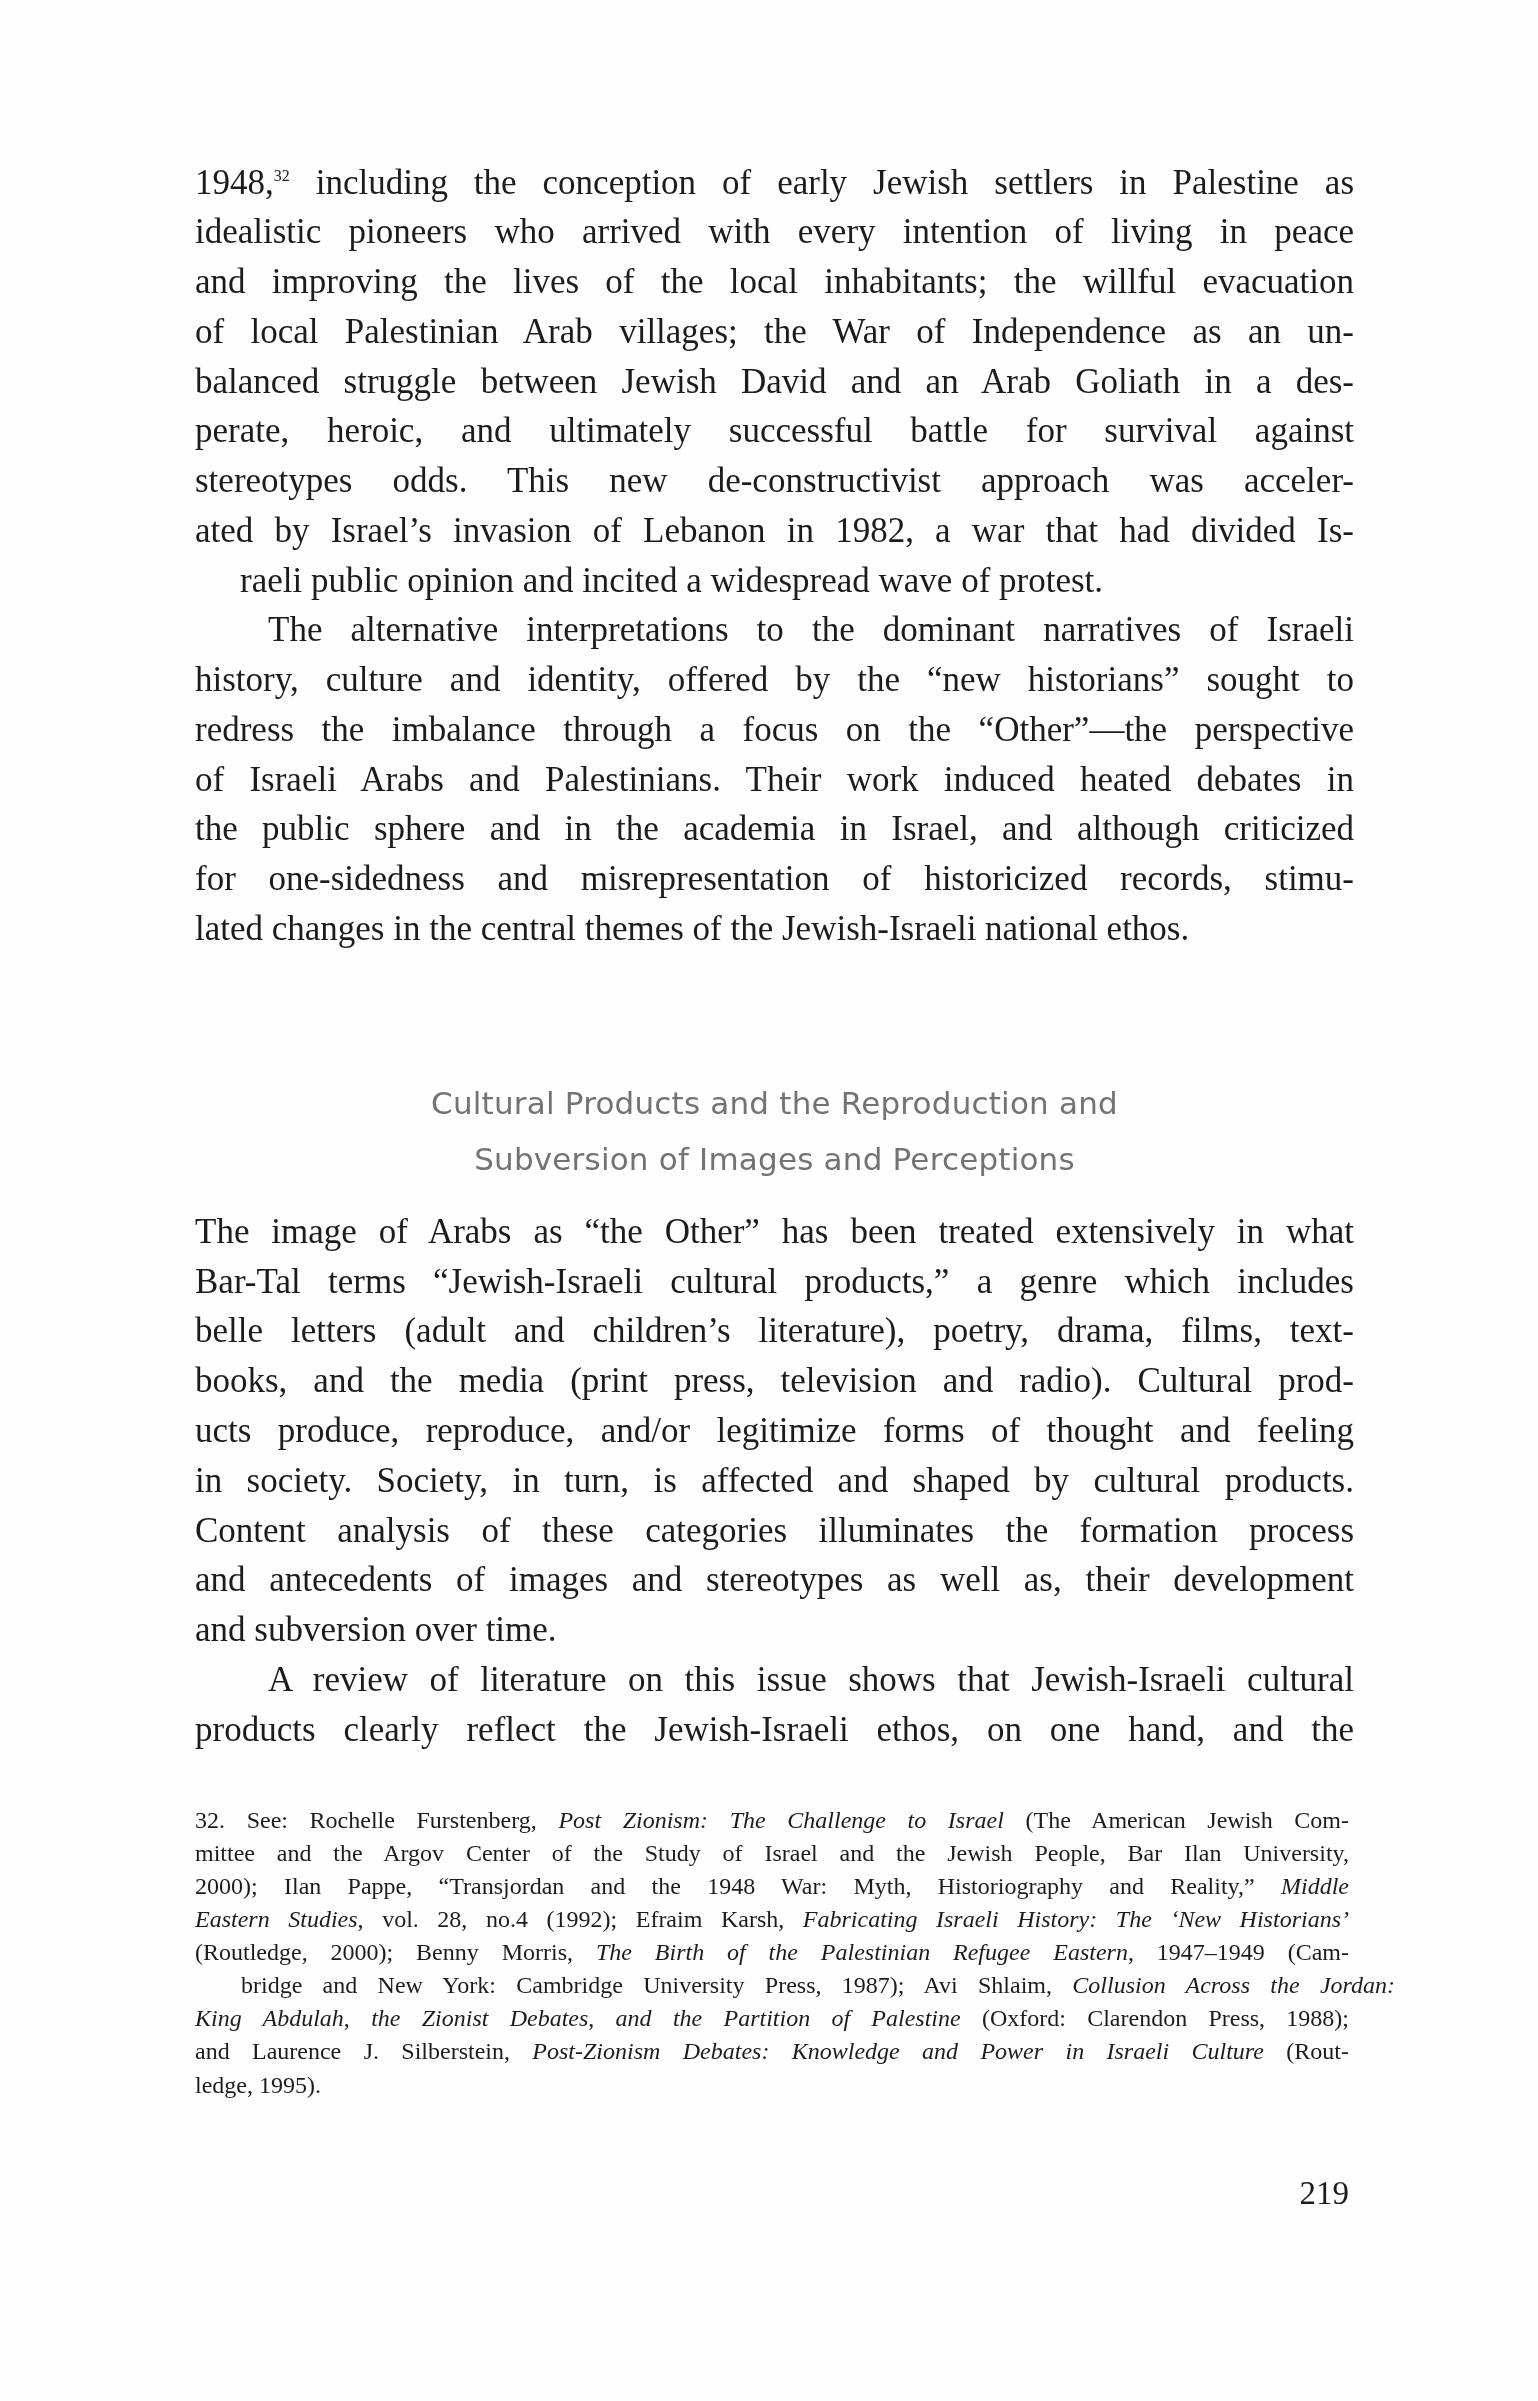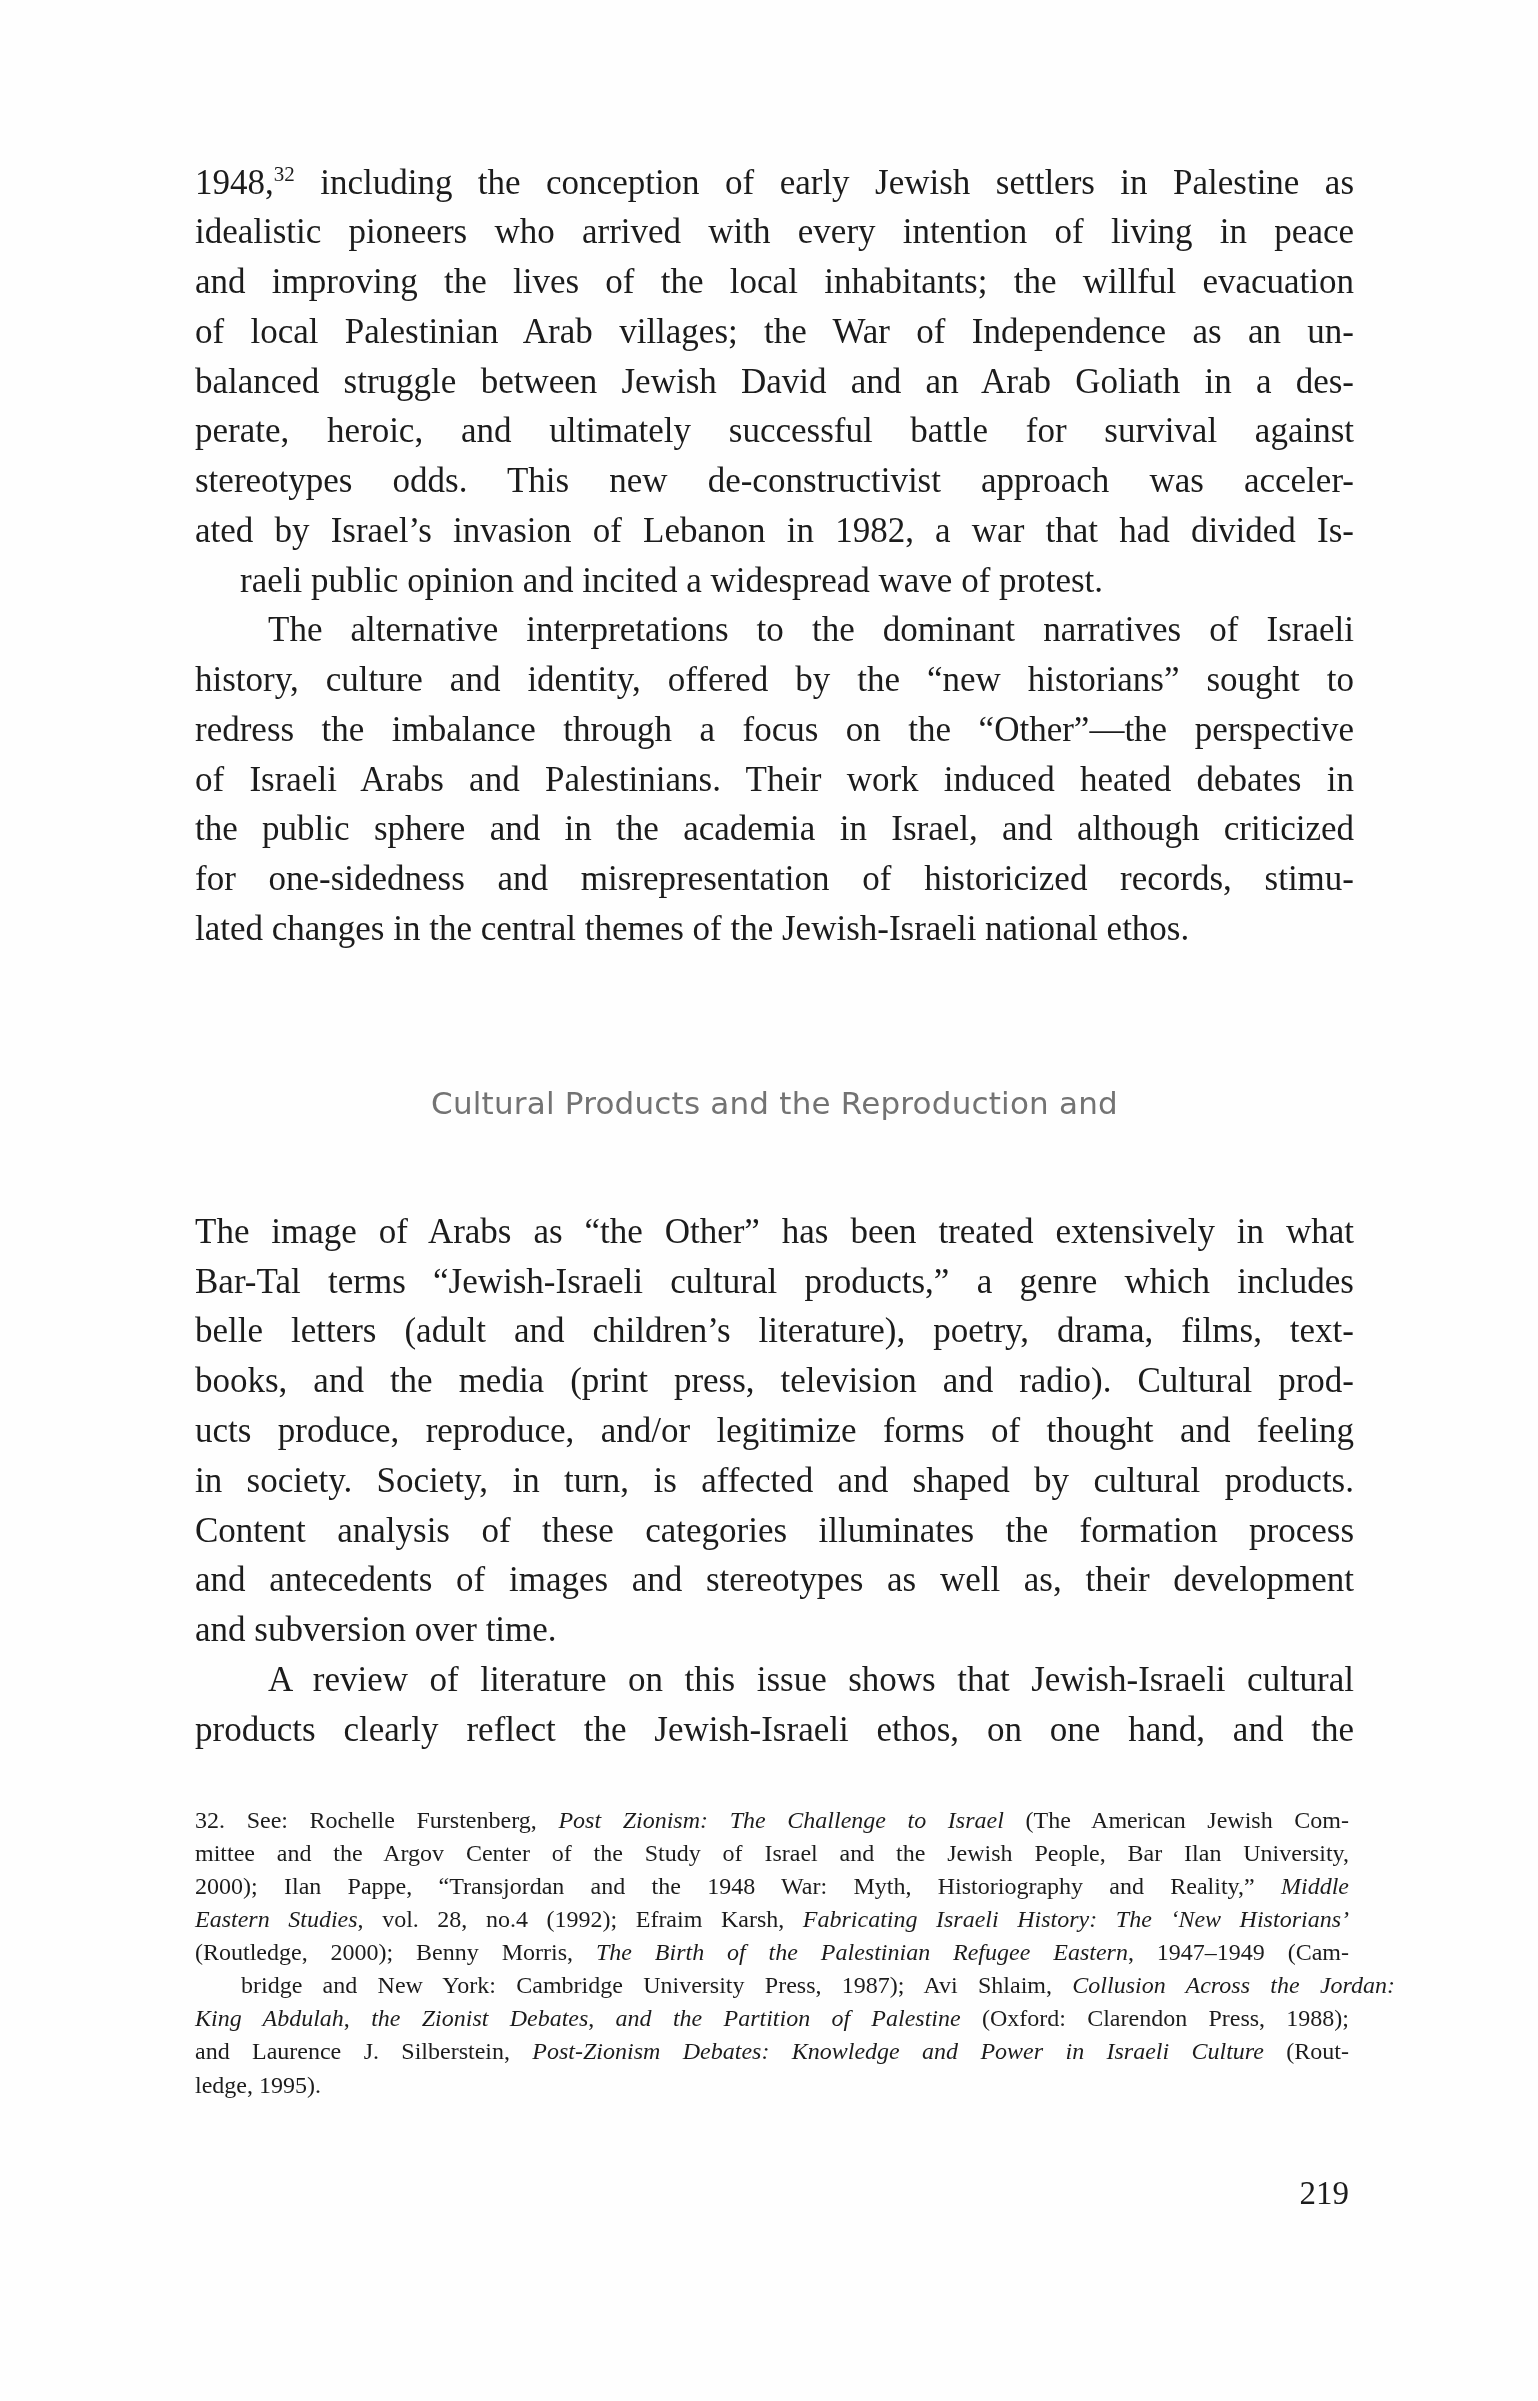--- a/index.html
+++ b/index.html
@@ -21,21 +21,21 @@
     color: #737373;
   }
   .fn {
     position: absolute; left: 195px; width: 1154px;
     font-family: "Liberation Serif", "DejaVu Serif", serif;
     font-size: 24px; line-height: 29.5px; height: 29.5px; white-space: nowrap;
     text-align: justify; text-align-last: justify;
   }
   .fn.last { text-align-last: left; }
   .it { font-style: italic; }
-  sup.fnref { font-size: 21px; vertical-align: 0; position: relative; top: -13px; }
+  sup.fnref { font-size: 16px; vertical-align: 0; position: relative; top: -13px; }
   .pagenum {
     position: absolute; right: 189px; width: 164px; text-align: right;
     font-family: "Liberation Serif", "DejaVu Serif", serif;
     font-size: 33px; line-height: 39px; height: 39px;
   }
 </style>
 </head>
 <body>
 
 <div class="page">
@@ -51,20 +51,21 @@
       <div class="line last" style="top: 560px; margin-left: 45px;"><span>raeli public opinion and incited a widespread wave of protest.</span></div>
       <div class="line indent" style="top: 609px;"><span>The alternative interpretations to the dominant narratives of Israeli</span></div>
       <div class="line" style="top: 659px;"><span>history, culture and identity, offered by the “new historians” sought to</span></div>
       <div class="line" style="top: 709px;"><span>redress the imbalance through a focus on the “Other”—the perspective</span></div>
       <div class="line" style="top: 759px;"><span>of Israeli Arabs and Palestinians. Their work induced heated debates in</span></div>
       <div class="line" style="top: 808px;"><span>the public sphere and in the academia in Israel, and although criticized</span></div>
       <div class="line" style="top: 858px;"><span>for one-sidedness and misrepresentation of historicized records, stimu-</span></div>
       <div class="line last" style="top: 908px;"><span>lated changes in the central themes of the Jewish-Israeli national ethos.</span></div>
     </div>
   <div class="heading" style="top:1084px;">Cultural Products and the Reproduction and</div>
+  <div class="heading" style="top:1140px;">Subversion of Images and Perceptions</div>
   <div id="body-bottom">
       <div class="line" style="top: 1211px;"><span>The image of Arabs as “the Other” has been treated extensively in what</span></div>
       <div class="line" style="top: 1261px;"><span>Bar-Tal terms “Jewish-Israeli cultural products,” a genre which includes</span></div>
       <div class="line" style="top: 1310px;"><span>belle letters (adult and children’s literature), poetry, drama, films, text-</span></div>
       <div class="line" style="top: 1360px;"><span>books, and the media (print press, television and radio). Cultural prod-</span></div>
       <div class="line" style="top: 1410px;"><span>ucts produce, reproduce, and/or legitimize forms of thought and feeling</span></div>
       <div class="line" style="top: 1460px;"><span>in society. Society, in turn, is affected and shaped by cultural products.</span></div>
       <div class="line" style="top: 1510px;"><span>Content analysis of these categories illuminates the formation process</span></div>
       <div class="line" style="top: 1559px;"><span>and antecedents of images and stereotypes as well as, their development</span></div>
       <div class="line last" style="top: 1609px;"><span>and subversion over time.</span></div>

